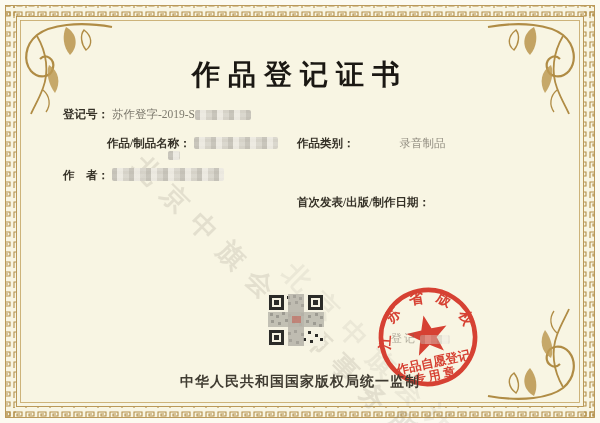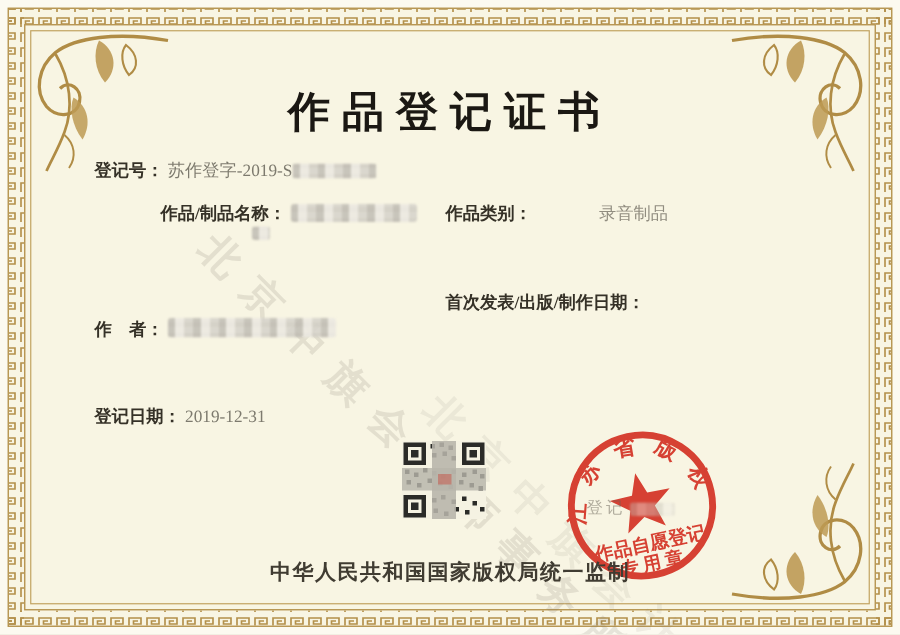--- a/index.html
+++ b/index.html
@@ -104,37 +104,33 @@
       <span class="lbl">作品/制品名称：</span>
       <span class="rd" style="width:84px;height:12px;"></span>
     </div>
     <span class="rd" style="position:absolute;left:168px;top:147px;width:12px;height:9px;"></span>
 
     <div class="row" style="left:297px;top:132px;">
       <span class="lbl">作品类别：</span>
       <span class="val light">录音制品</span>
     </div>
 
-    <div class="row" style="left:63px;top:164px;margin-top:44px;">
+    <div class="row" style="left:63px;top:164px;">
       <span class="lbl">作　者：</span>
       <span class="rd" style="width:112px;height:13px;"></span>
     </div>
 
 
 
     <div class="row" style="left:297px;top:191px;">
       <span class="lbl">首次发表/出版/制作日期：</span>
       <span class="val"></span>
     </div>
 
 
-    <div class="row" style="left:63px;top:267px;">
-      <span class="lbl">登记日期：</span>
-      <span class="val">2019-12-31</span>
-    </div>
 
     <svg class="qr" width="56" height="52" viewBox="0 0 56 52">
       <rect x="0" y="0" width="56" height="52" fill="#f5f2e2"></rect>
       <g fill="#2b2b28">
         <rect x="1" y="1" width="15" height="15"></rect>
           <rect x="4" y="4" width="9" height="9" fill="#f5f2e2"></rect>
           <rect x="6" y="6" width="5" height="5"></rect>
         <rect x="40" y="1" width="15" height="15"></rect>
           <rect x="43" y="4" width="9" height="9" fill="#f5f2e2"></rect>
           <rect x="45" y="6" width="5" height="5"></rect>

